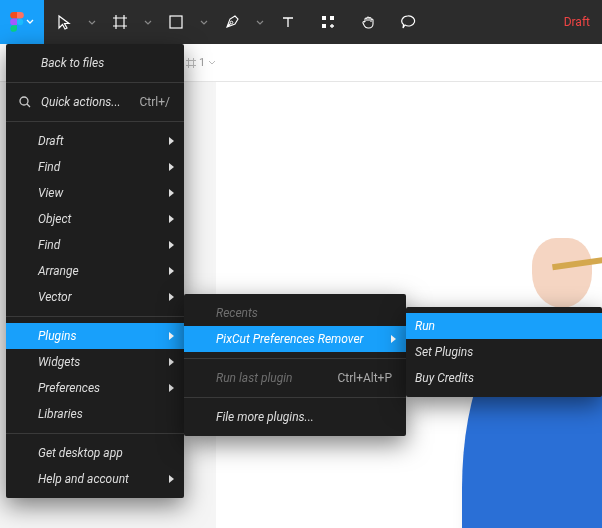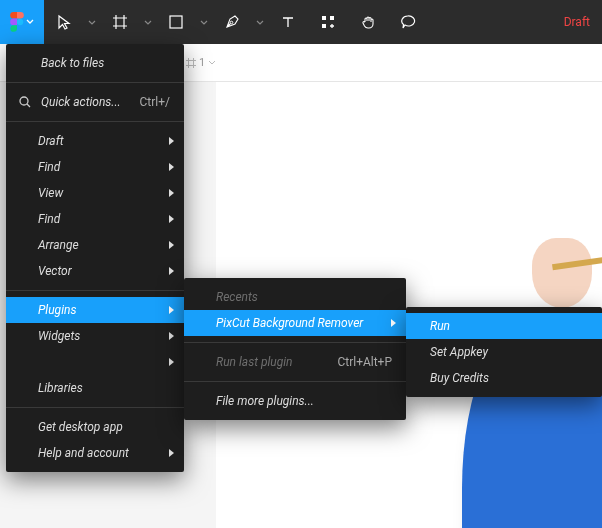--- a/index.html
+++ b/index.html
@@ -115,23 +115,23 @@
   .menu .row .short { color: #aaa; font-size: 12px; }
   .menu .sep { height: 1px; background: #3a3a3a; margin: 6px 0; }
   .menu .row .chev {
     position: absolute; right: 10px;
     width: 0; height: 0;
     border-top: 4px solid transparent;
     border-bottom: 4px solid transparent;
     border-left: 5px solid #ddd;
   }
   .menu .row.selected .chev { border-left-color: #fff; }
-  .menu.sub1 { top: 278px; left: 184px; width: 222px; }
+  .menu.sub1 { top: 294px; left: 184px; width: 222px; }
   .menu.sub2 { top: 307px; left: 406px; width: 196px; }
-  .menu.sub2 .row { padding-left: 24px; align-items: center; }
+  .menu.sub2 .row { padding-left: 9px; align-items: center; }
 </style>
 </head>
 <body>
 
 <div class="toolbar">
   <div class="menu-btn">
     <svg width="14" height="20" viewBox="0 0 14 20">
       <circle cx="10" cy="10" r="3.2" fill="#1abcfe"></circle>
       <path d="M3.5 0 h3.5 v6.6 h-3.5 a3.3 3.3 0 0 1 0 -6.6z" fill="#f24e1e"></path>
       <path d="M7 0 h3.5 a3.3 3.3 0 0 1 0 6.6 H7z" fill="#ff7262"></path>
@@ -250,20 +250,24 @@
     </div>
   <div class="row">
       <span class="label">Find</span>
       <span class="chev"></span>
     </div>
   <div class="row">
       <span class="label">View</span>
       <span class="chev"></span>
     </div>
   <div class="row">
+      <span class="label">Object</span>
+      <span class="chev"></span>
+    </div>
+  <div class="row">
       <span class="label">Find</span>
       <span class="chev"></span>
     </div>
   <div class="row">
       <span class="label">Arrange</span>
       <span class="chev"></span>
     </div>
   <div class="row">
       <span class="label">Vector</span>
       <span class="chev"></span>
@@ -271,57 +275,58 @@
   <div class="sep"></div>
   <div class="row selected">
       <span class="label">Plugins</span>
       <span class="chev"></span>
     </div>
   <div class="row">
       <span class="label">Widgets</span>
       <span class="chev"></span>
     </div>
   <div class="row">
+      <span class="label">Preferences</span>
       <span class="chev"></span>
     </div>
   <div class="row">
       <span class="label">Libraries</span>
     </div>
   <div class="sep"></div>
   <div class="row">
       <span class="label">Get desktop app</span>
     </div>
   <div class="row">
       <span class="label">Help and account</span>
       <span class="chev"></span>
     </div>
 </div>
 
 <div class="menu sub1">
   <div class="row disabled">
       <span class="label">Recents</span>
     </div>
   <div class="row selected">
-      <span class="label">PixCut Background Remover</span>
+      <span class="label">PixCut Preferences Remover</span>
       <span class="chev"></span>
     </div>
   <div class="sep"></div>
   <div class="row disabled">
       <span class="label">Run last plugin</span>
       <span class="short">Ctrl+Alt+P</span>
     </div>
   <div class="sep"></div>
   <div class="row">
       <span class="label">File more plugins...</span>
     </div>
 </div>
 
 <div class="menu sub2">
   <div class="row selected">
       <span class="label">Run</span>
     </div>
   <div class="row">
-      <span class="label">Set Appkey</span>
+      <span class="label">Set Plugins</span>
     </div>
   <div class="row">
       <span class="label">Buy Credits</span>
     </div>
 </div>
 
 </body></html>

